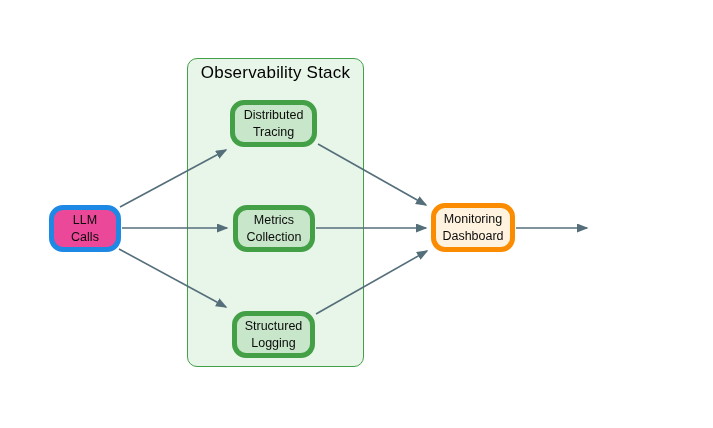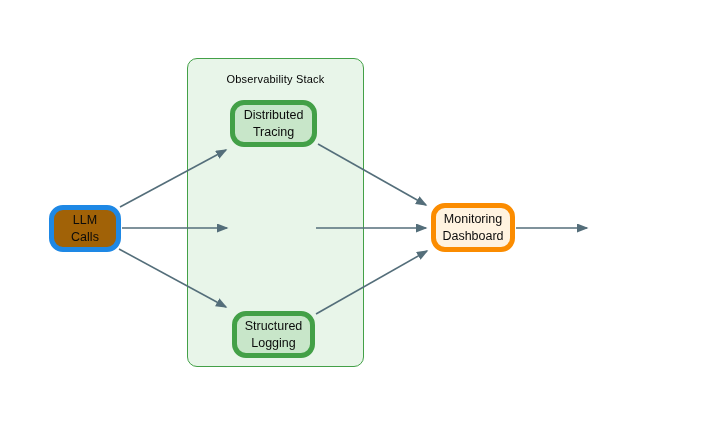--- a/index.html
+++ b/index.html
@@ -30,22 +30,22 @@
     top: 58px;
     width: 177px;
     height: 309px;
     border: 1.6px solid #43A047;
     border-radius: 10px;
     box-sizing: border-box;
     z-index: 1;
   }
   .cluster-title {
     text-align: center;
-    padding-top: 14px;
-    font-size: 11px;
+    padding-top: 4px;
+    font-size: 17px;
     color: #000000;
     letter-spacing: 0.2px;
   }
   .node {
     position: absolute;
     box-sizing: border-box;
     border: 5px solid #c2410c;
     border-radius: 14px;
     display: flex;
     align-items: center;
@@ -85,26 +85,28 @@
     </defs>
     <line class="edge-line" marker-end="url(#arrow)" x1="120" y1="207" x2="226" y2="150" stroke="#546E7A"></line>
     <line class="edge-line" marker-end="url(#arrow)" x1="122" y1="228" x2="227" y2="228" stroke="#546E7A"></line>
     <line class="edge-line" marker-end="url(#arrow)" x1="119" y1="249" x2="226" y2="307" stroke="#546E7A"></line>
     <line class="edge-line" marker-end="url(#arrow)" x1="318" y1="144" x2="426" y2="205" stroke="#546E7A"></line>
     <line class="edge-line" marker-end="url(#arrow)" x1="316" y1="228" x2="426" y2="228" stroke="#546E7A"></line>
     <line class="edge-line" marker-end="url(#arrow)" x1="316" y1="314" x2="427" y2="251" stroke="#546E7A"></line>
     <line class="edge-line" marker-end="url(#arrow)" x1="516" y1="228" x2="587" y2="228" stroke="#546E7A"></line>
   </svg>
 
-  <div class="node node-llm" style="background: #a16207; border-color: rgb(30, 136, 229);">LLM
+  <div class="node node-llm" style="background: #ec4899; border-color: rgb(30, 136, 229);">LLM
 Calls</div>
 
   <div class="node node-tracing" style="background: rgb(200, 230, 201); border-color: rgb(67, 160, 71);">Distributed
 Tracing</div>
 
+  <div class="node node-metrics" style="background: rgb(200, 230, 201); border-color: rgb(67, 160, 71);">Metrics
+Collection</div>
 
   <div class="node node-monitoring" style="background: rgb(255, 243, 224); border-color: rgb(251, 140, 0);">Monitoring
 Dashboard</div>
 
   <div class="node node-logging" style="background: rgb(200, 230, 201); border-color: rgb(67, 160, 71);">Structured
 Logging</div>
 
 
 </div>
 

